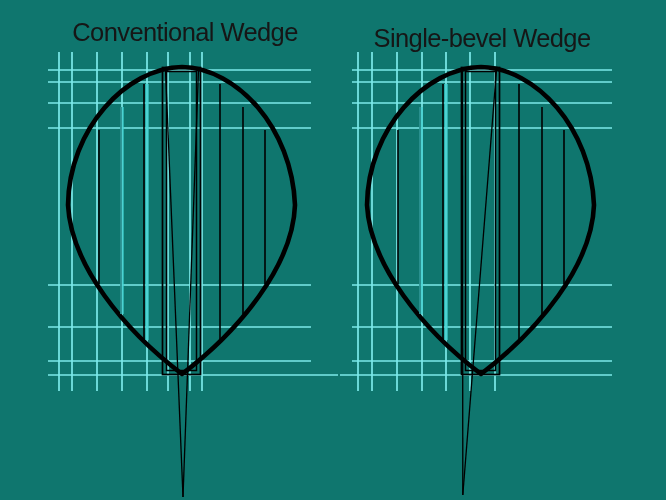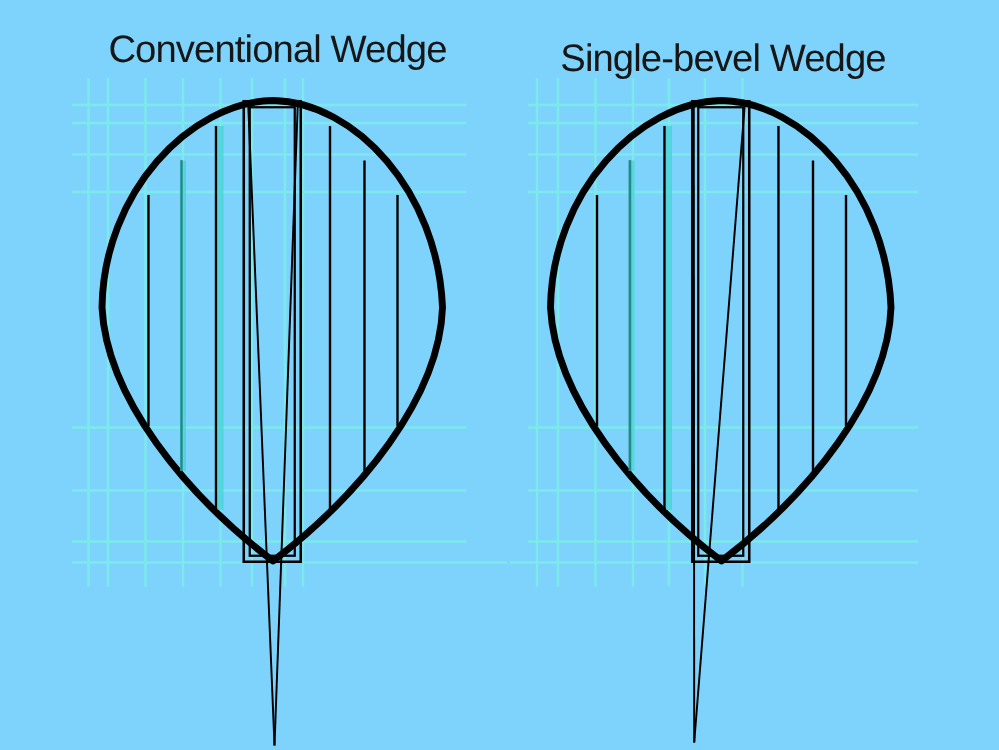--- a/index.html
+++ b/index.html
@@ -1,16 +1,16 @@
 <!DOCTYPE html>
 <html><head>
 <meta charset="utf-8">
 <style>
   html,body{margin:0;padding:0;background:#ffffff;}
-  #stage{position:relative;width:666px;height:500px;background:#7dd3fc;overflow:hidden;}
+  #stage{position:relative;width:666px;height:500px;background:#0f766e;overflow:hidden;}
   svg{display:block;}
   .panel-title{
     font-family:"Liberation Sans",sans-serif;
     font-size:25.5px;
     letter-spacing:-0.6px;
     fill:#161616;
     text-anchor:middle;
   }
 </style>
 </head>

